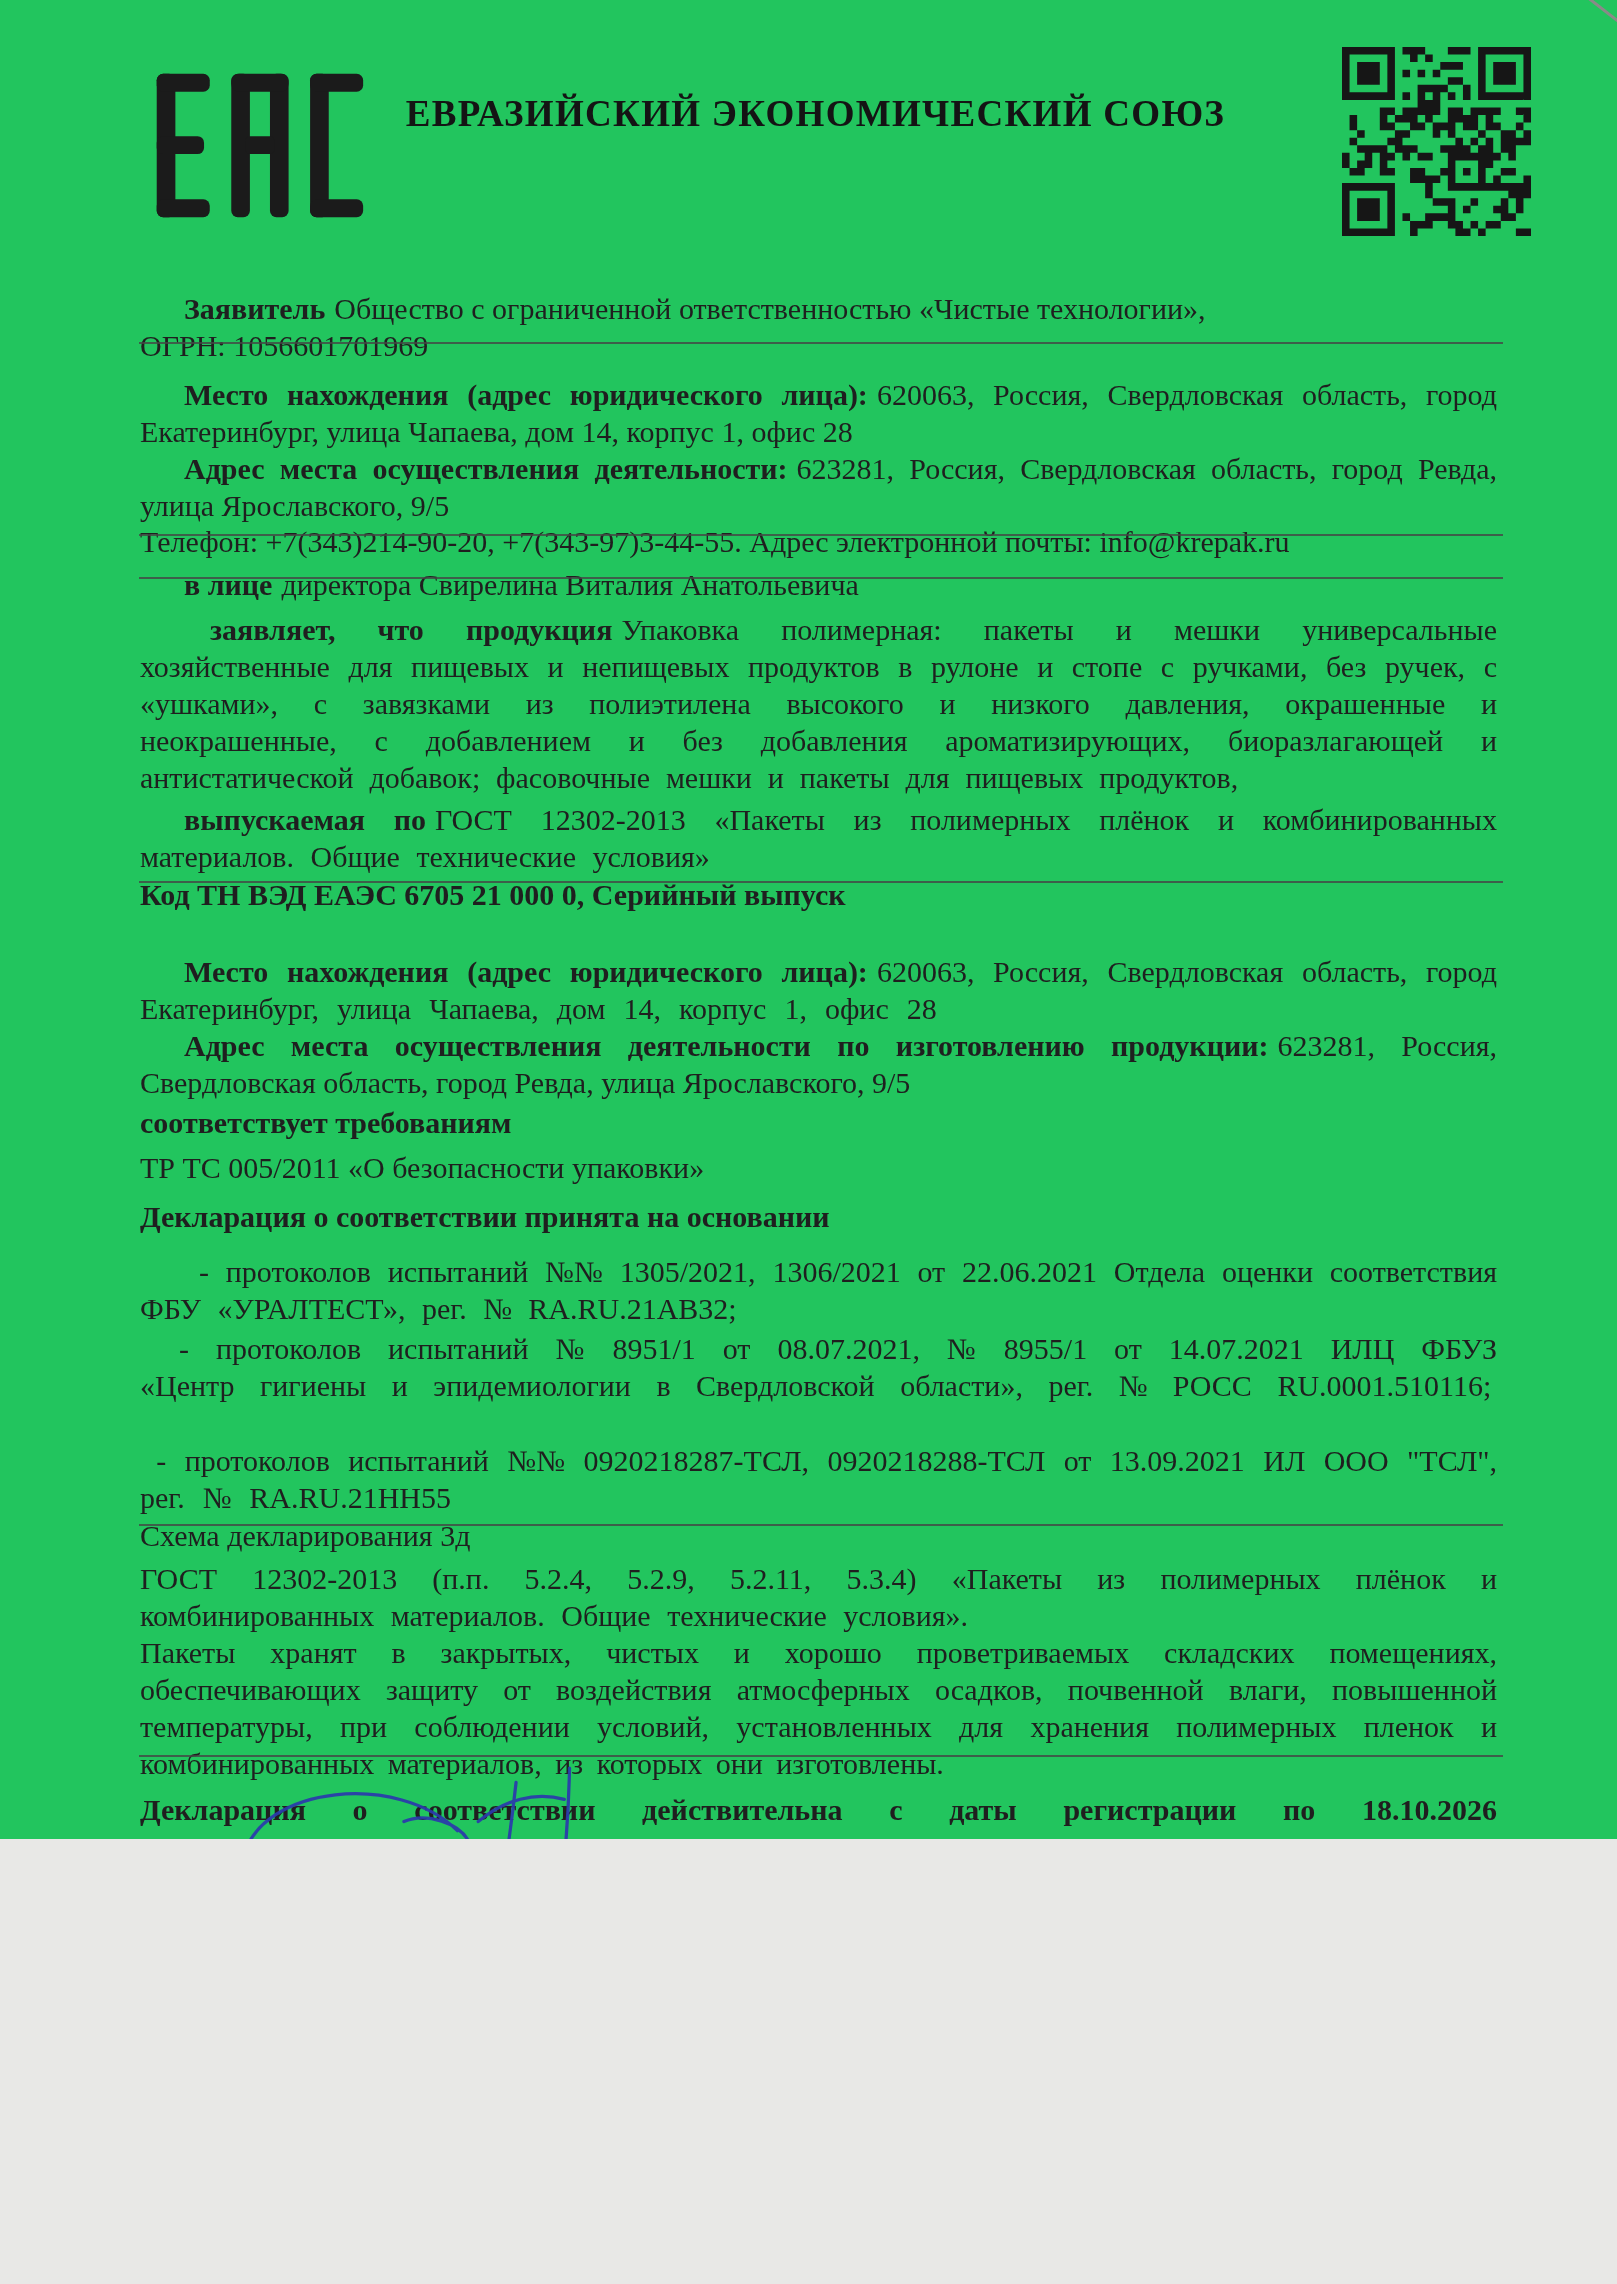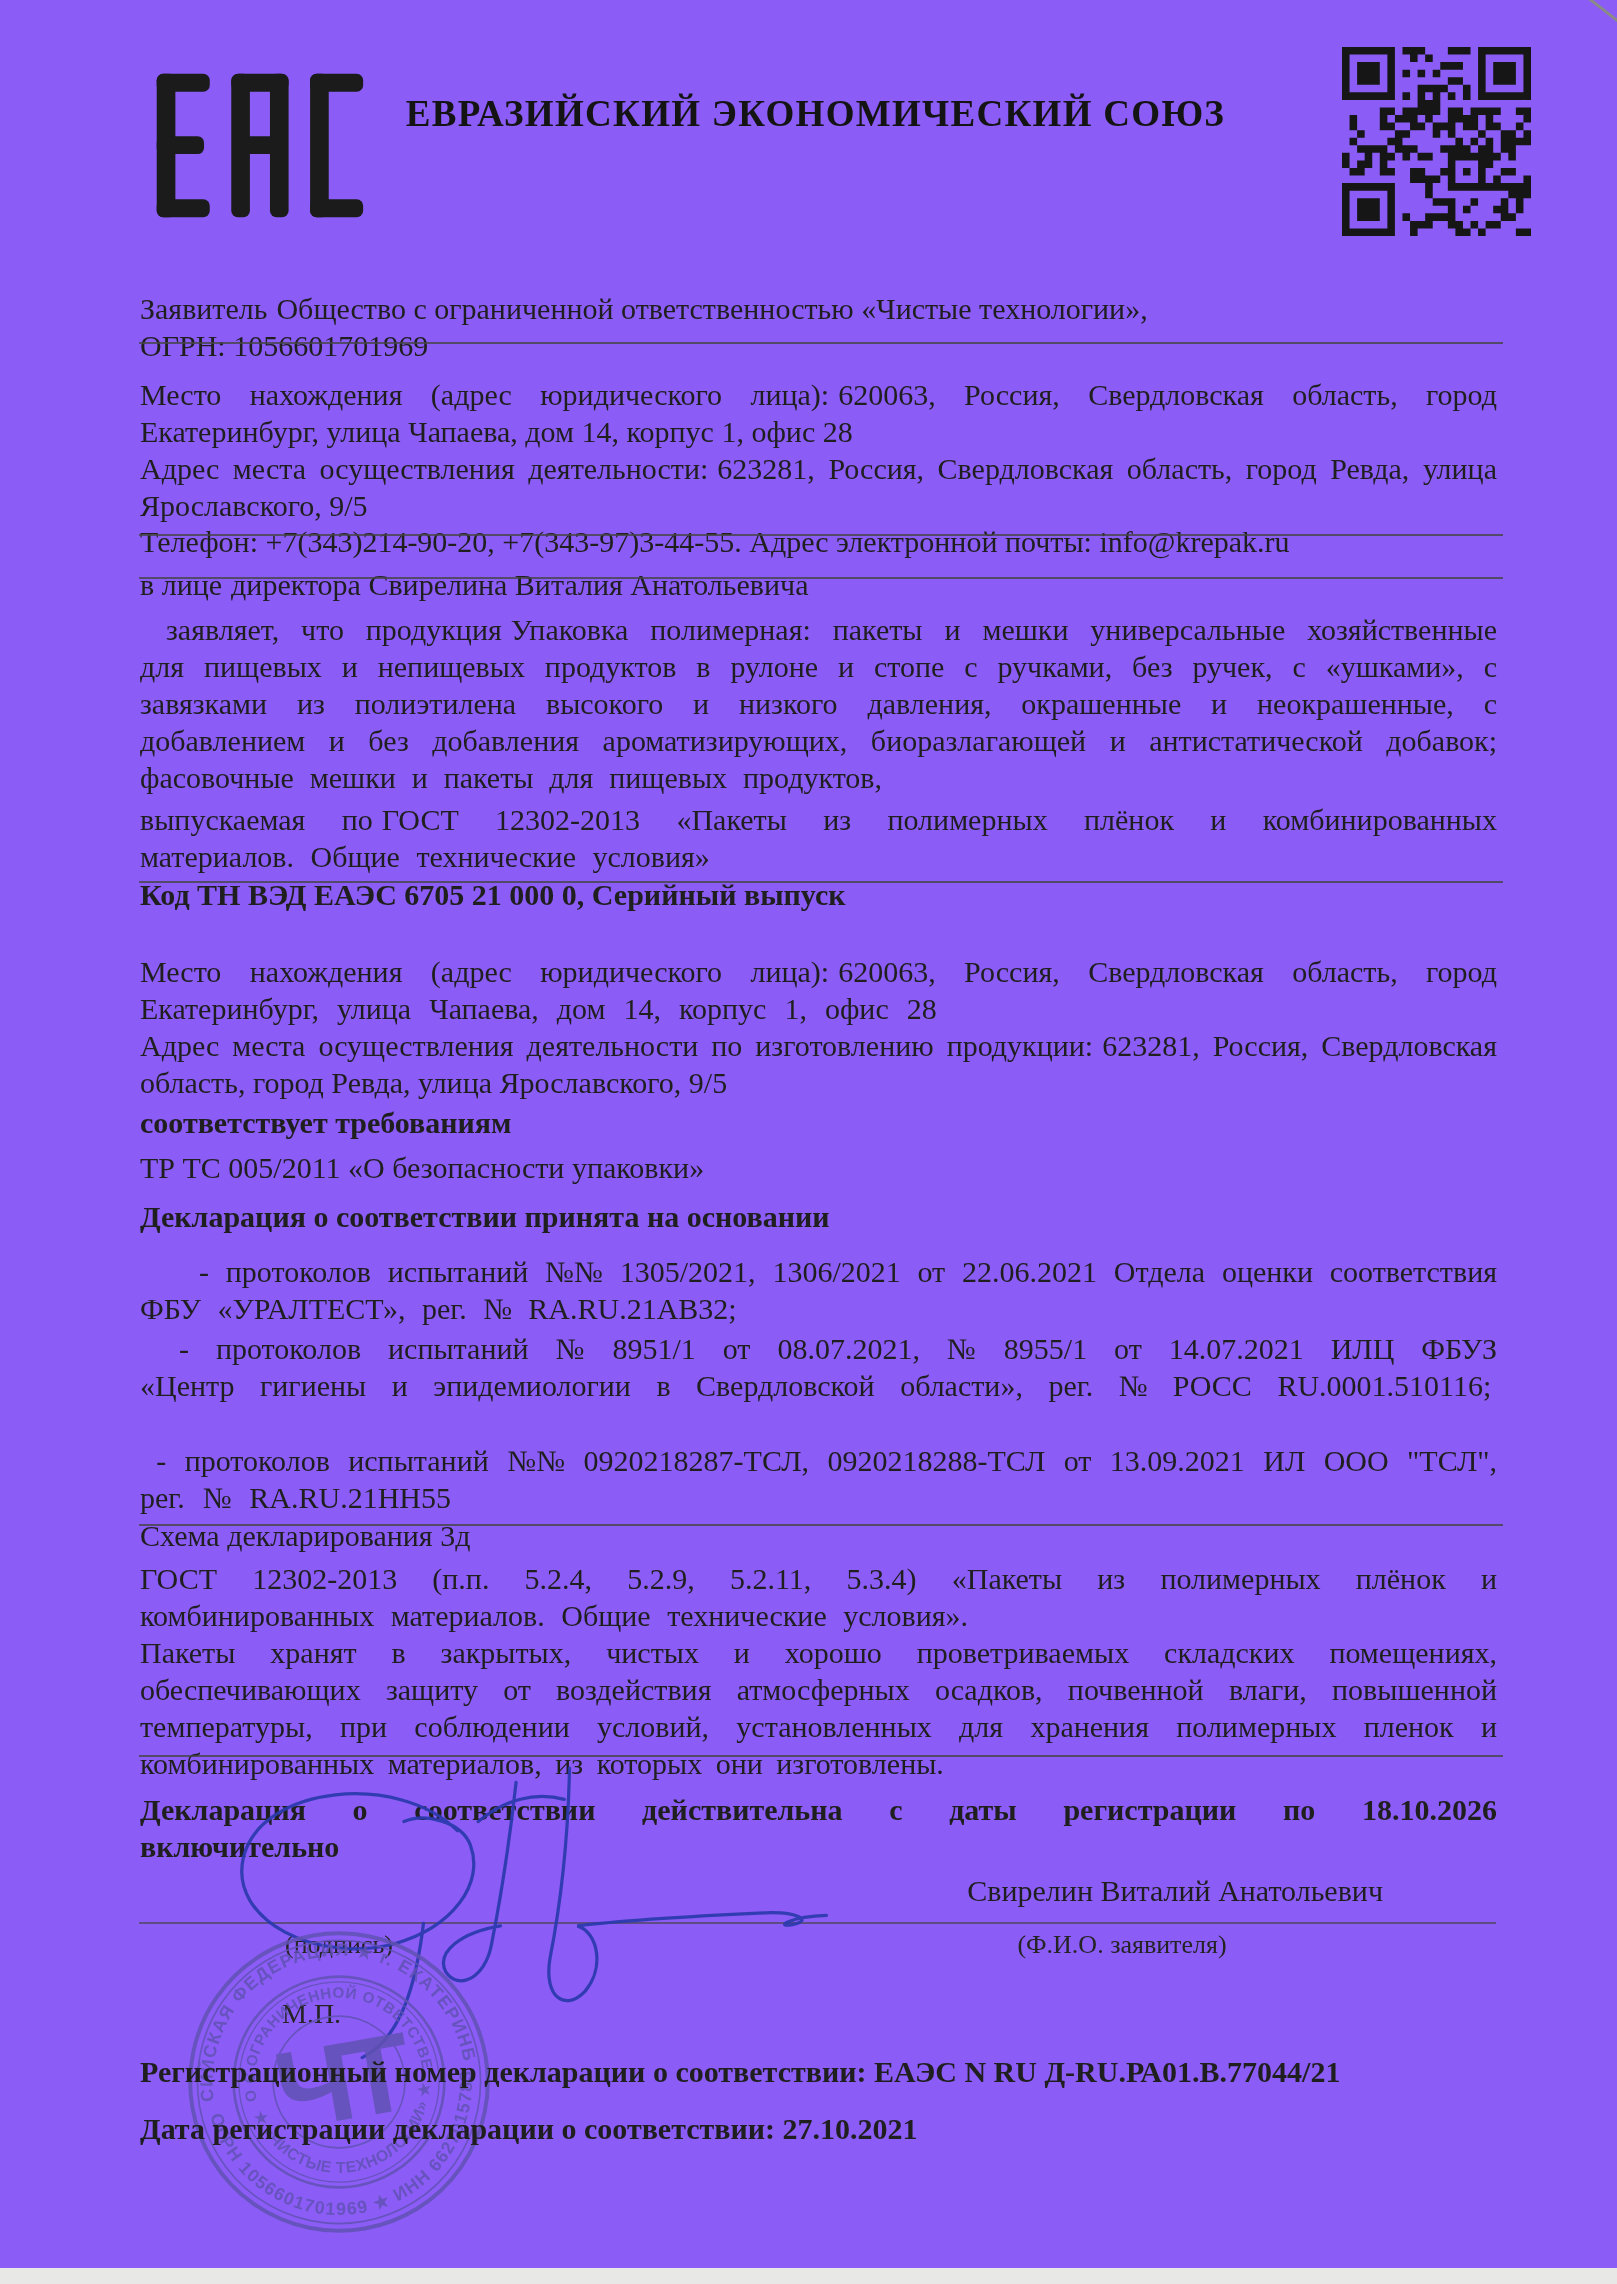--- a/index.html
+++ b/index.html
@@ -1,25 +1,25 @@
 <!DOCTYPE html>
 <html style="font-size:10.4px"><head>
 <meta charset="utf-8">
 <style>
   html,body { margin:0; padding:0; background:#e8e8e6; }
   .page {
-    position:relative; width:1618px; height:2268px;
-    background:#8b5cf6; overflow:hidden;
+    position:relative; width:1618px; height:1839px;
+    background:#22c55e; overflow:hidden;
     font-family:"Liberation Serif", serif; color:#1f1f1f;
   }
   .para {
     position:absolute; left:140px; width:1357px;
     font-size:30px; line-height:37px; text-align:justify;
   }
-  .para .lead { font-weight:normal; margin-right:.30em; }
+  .para .lead { font-weight:bold; margin-right:.30em;margin-left:44px; }
   .para.left { text-align:left; }
   .para.allbold { font-weight:bold; }
   .rule {
     position:absolute; left:139px; width:1364px; height:2px;
     background:#454545; opacity:.8;
   }
   .title-block {
     position:absolute; left:365px; top:84px; width:901px;
     text-align:center; font-weight:bold; color:#141414;
   }

